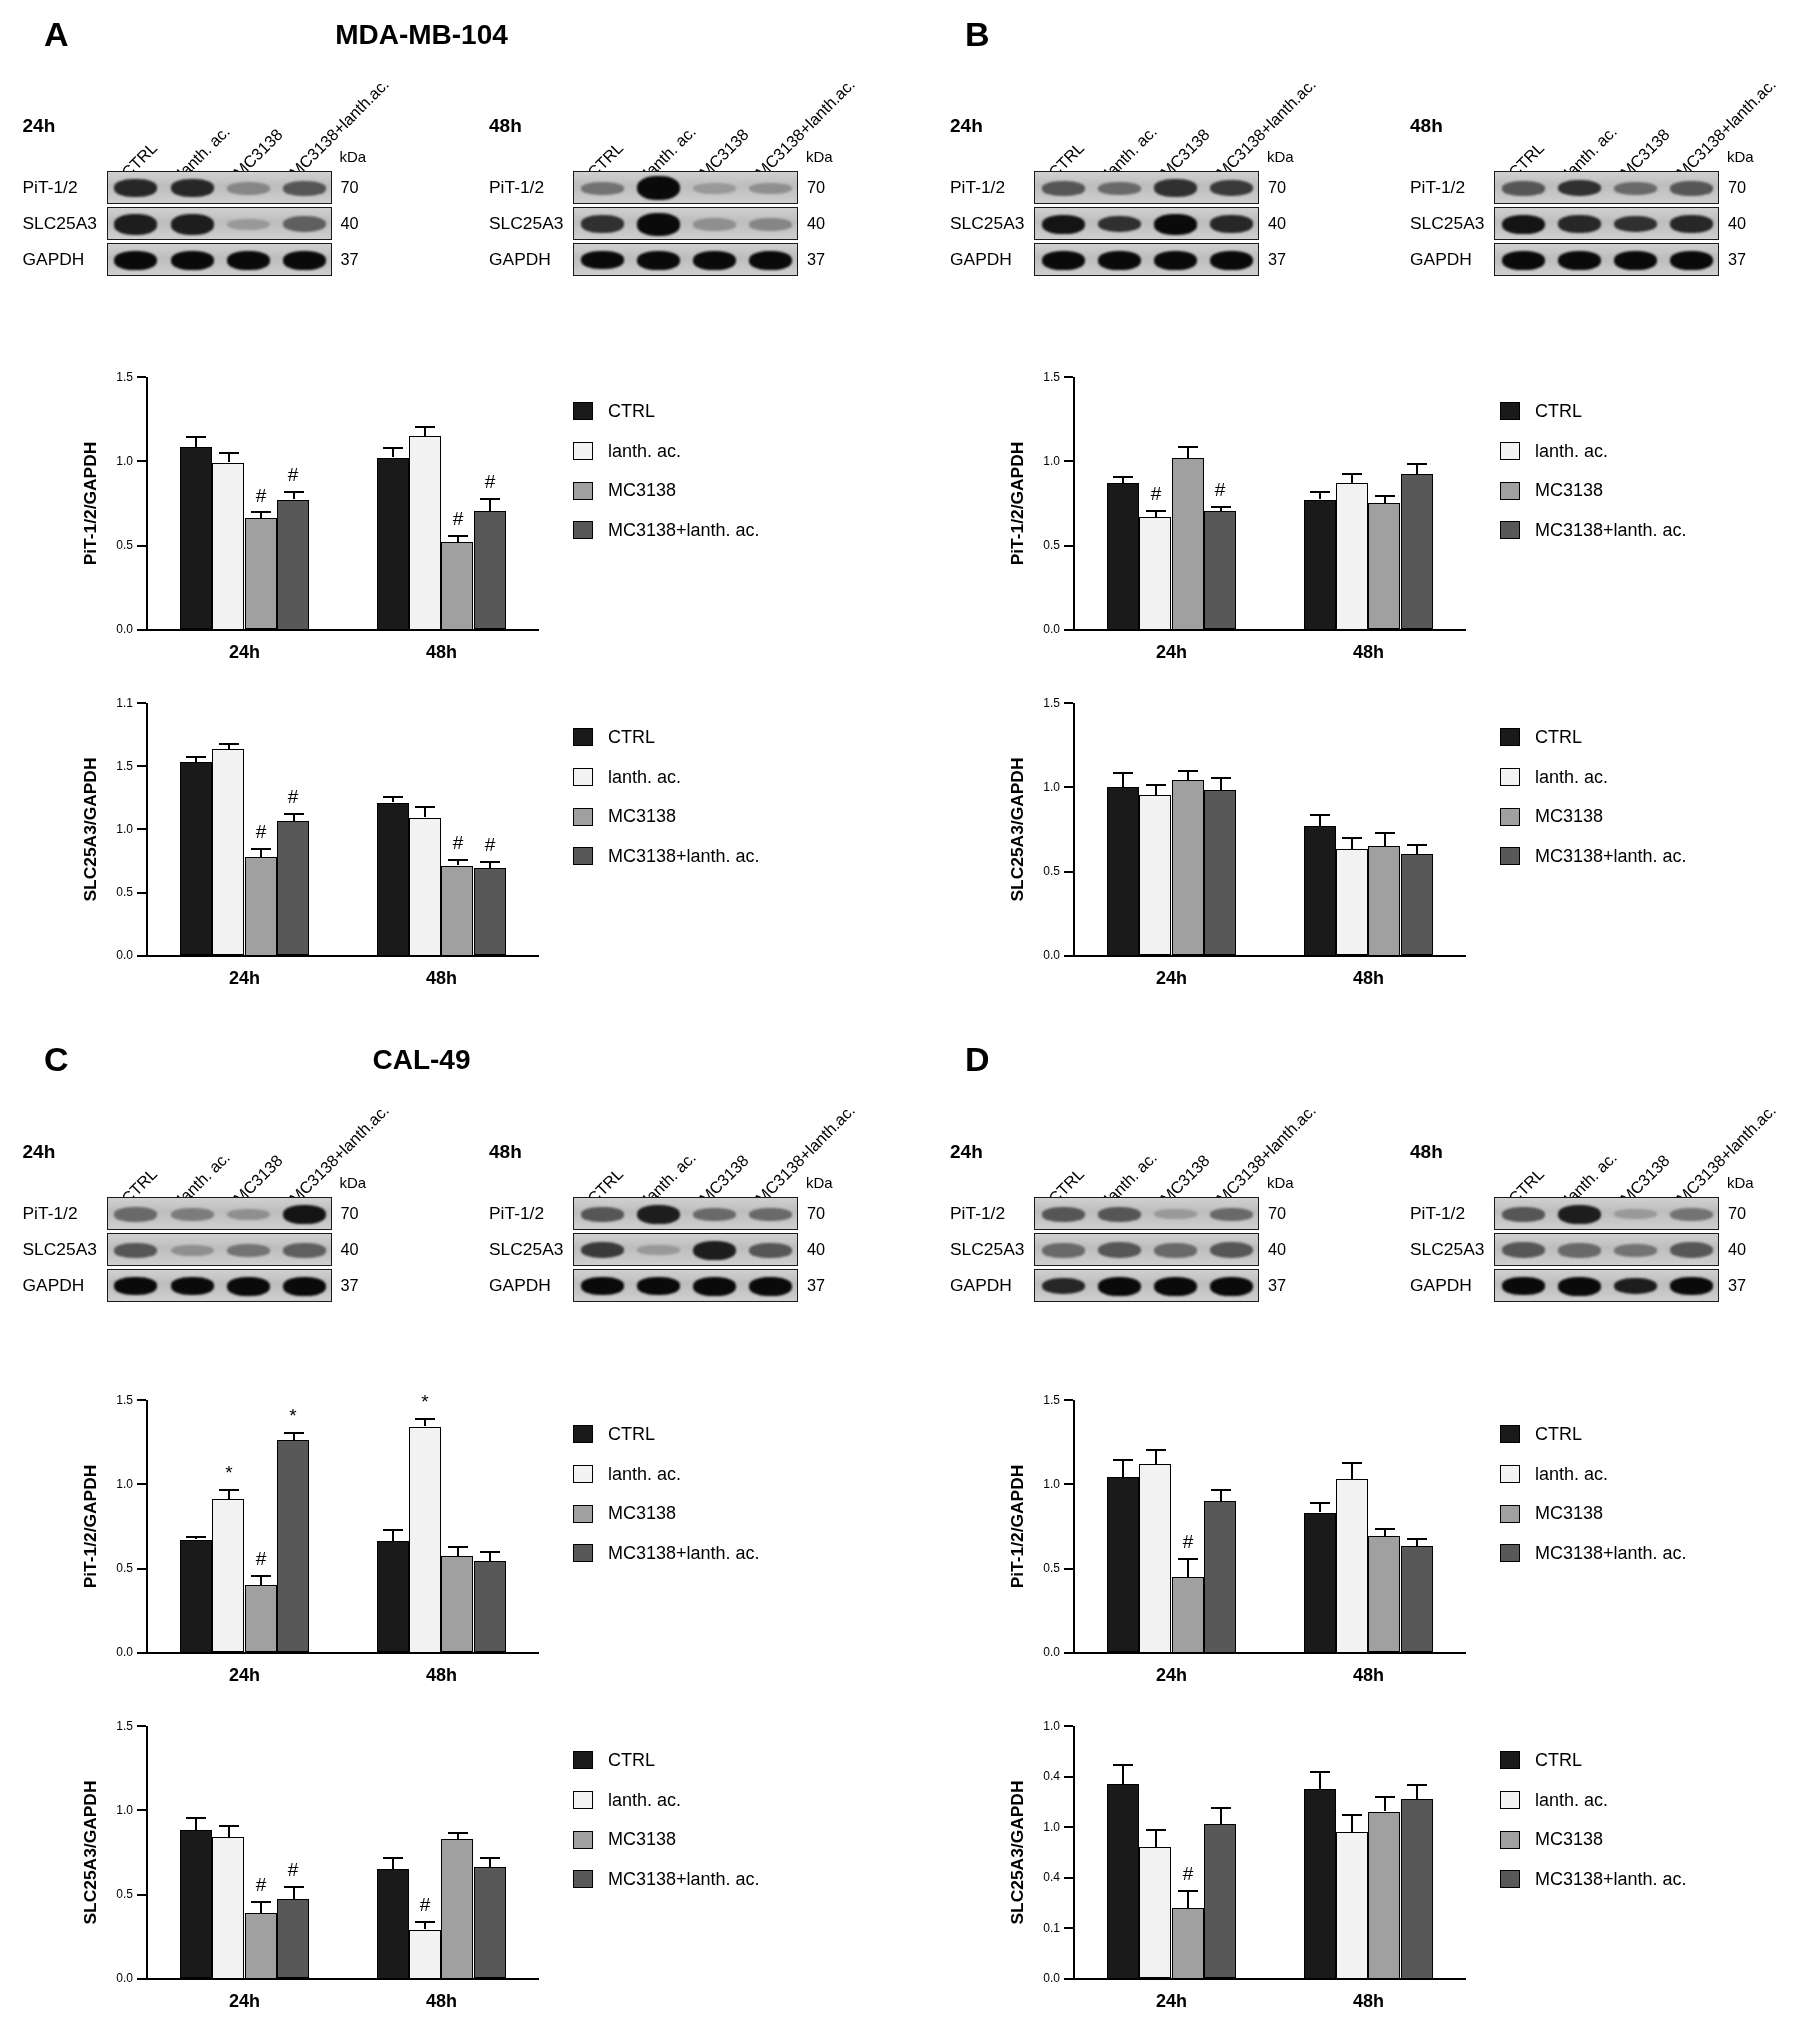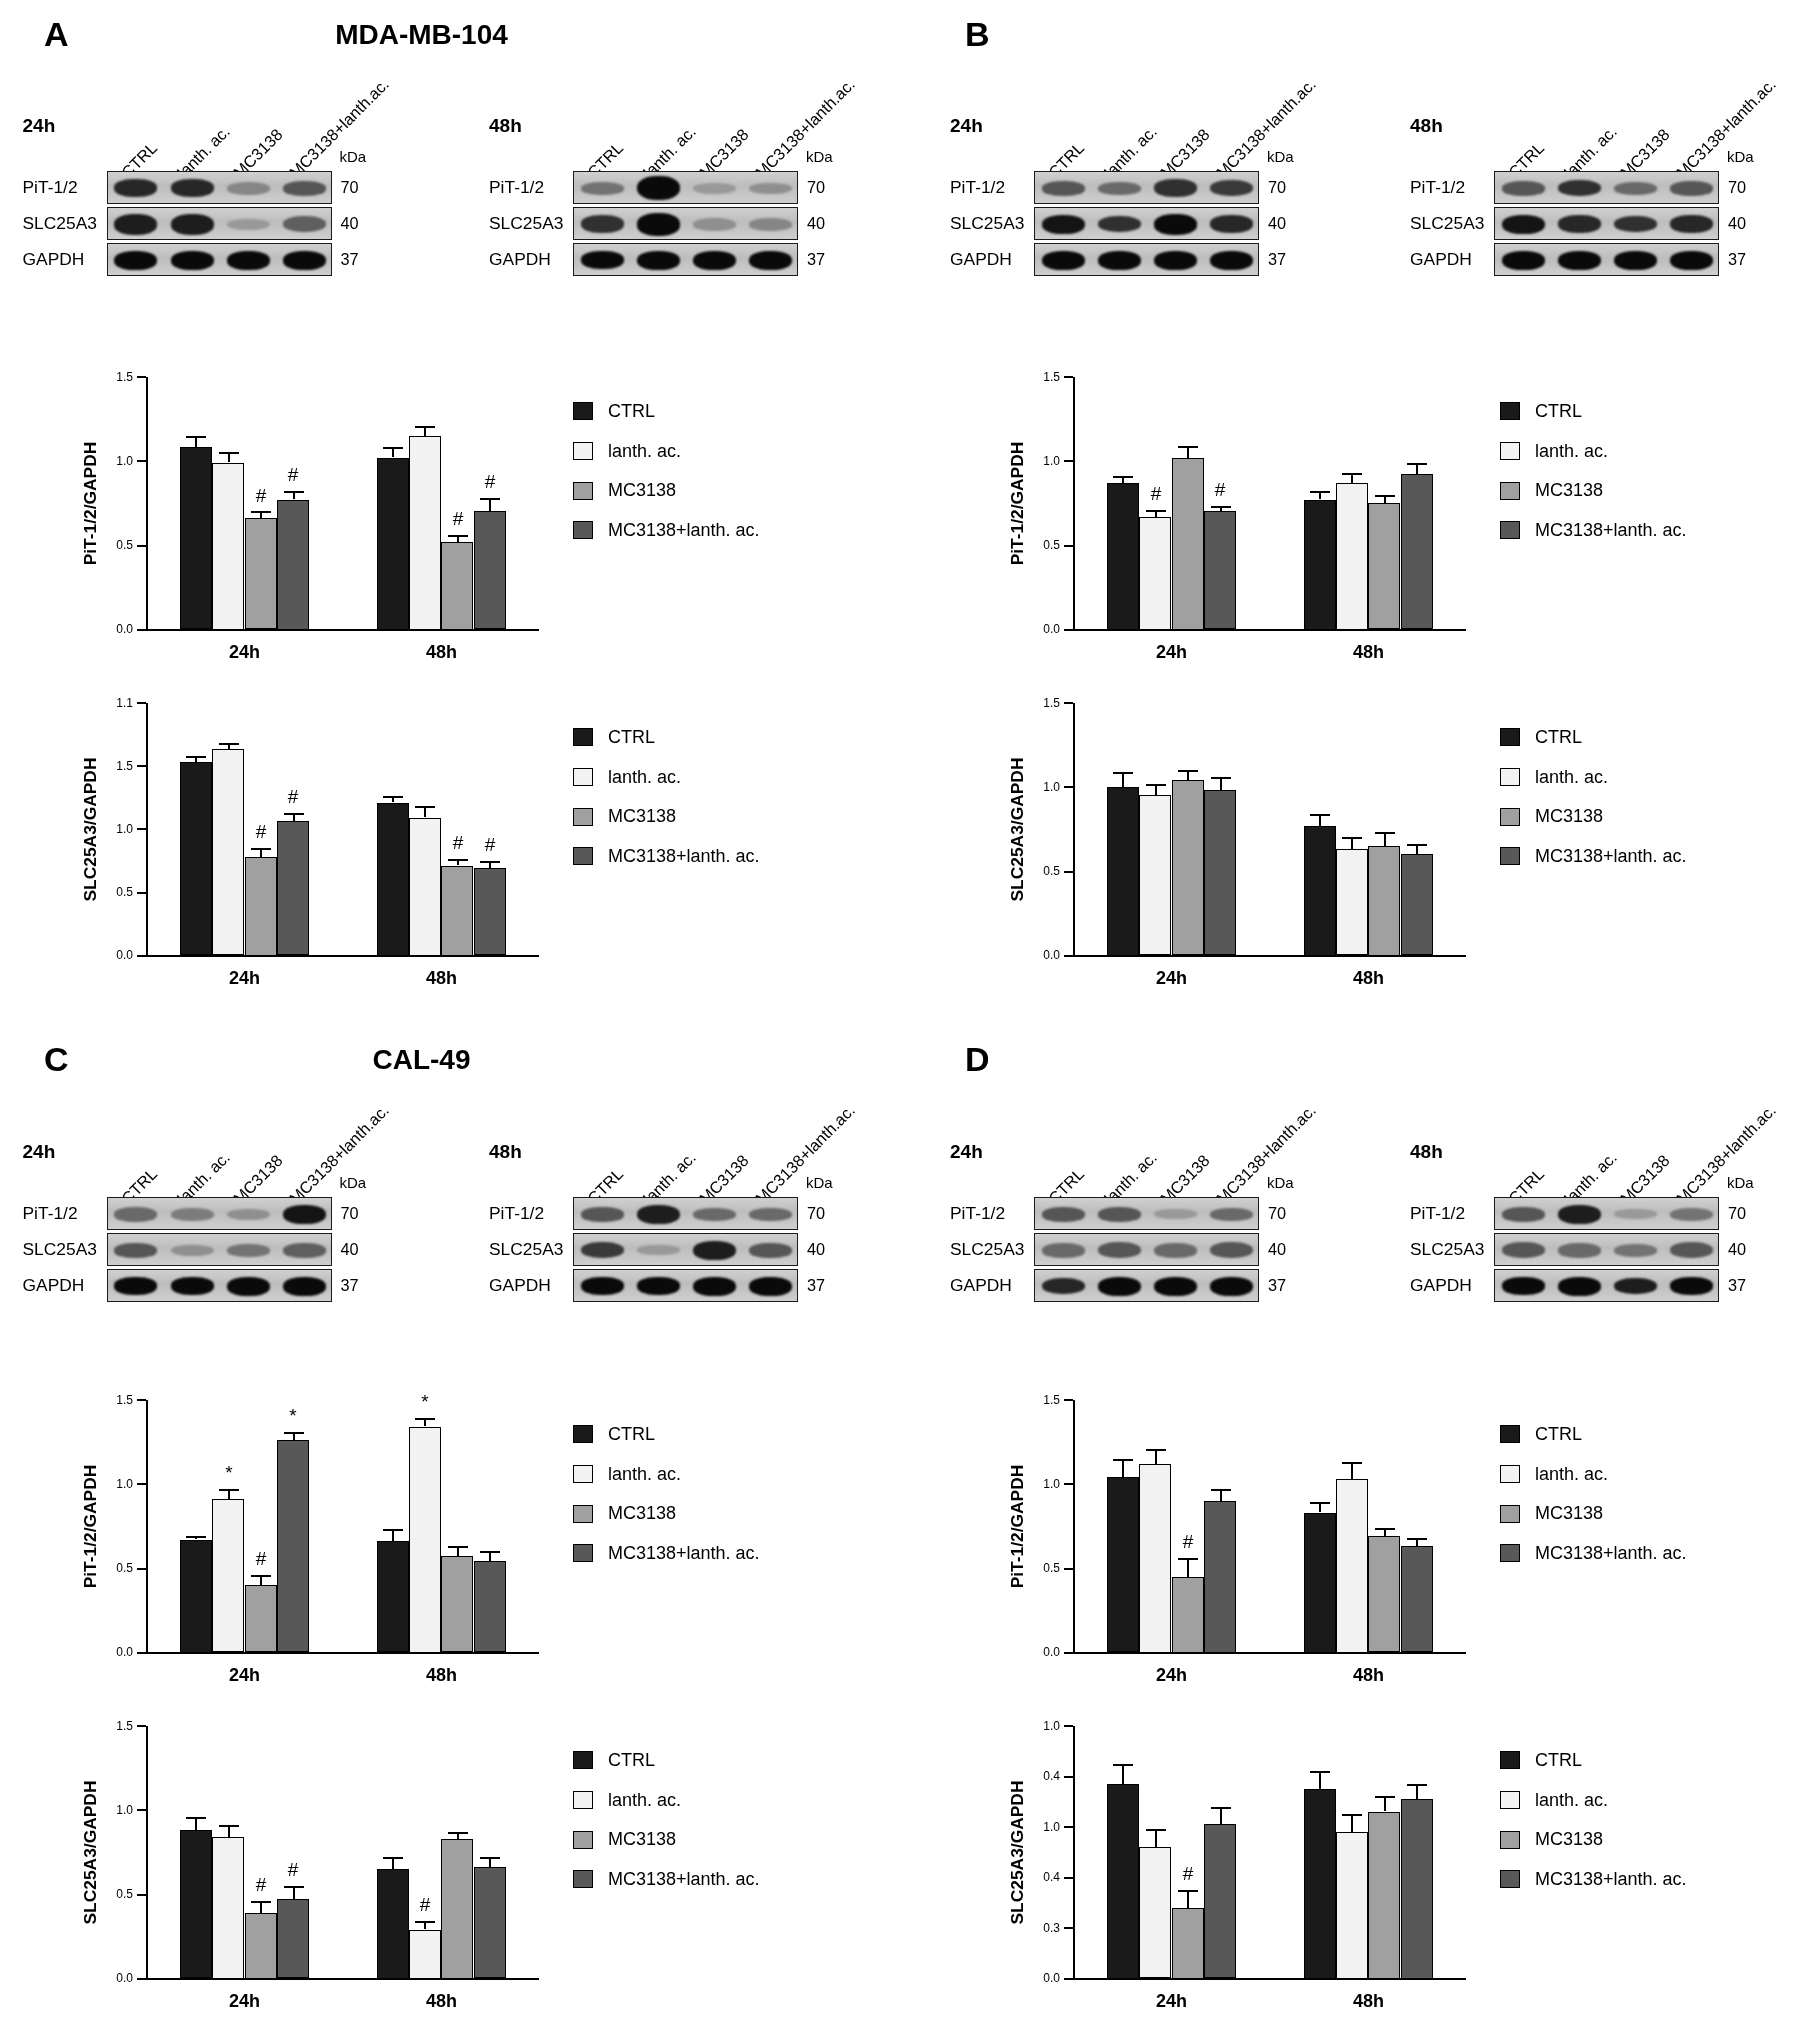--- a/index.html
+++ b/index.html
@@ -769,21 +769,21 @@
             <span class="legend-text">MC3138+lanth. ac.</span>
           </div>
         </div>
       </div>
       <div class="chart" style="left: 1006px; top: 1720px; width: 629px; height: 320px;">
         <div class="axis-line" style="left: 67px; top: 5.6px; width: 2.2px; height: 253px;"></div>
         <div class="axis-line" style="left: 67px; top: 258px; width: 393px; height: 2.2px;"></div>
         <div class="ytick-mark" style="left: 58px; top: 258px; width: 9px;"></div>
         <div class="ytick-label" style="left: 0px; top: 258px; width: 54px;">0.0</div>
         <div class="ytick-mark" style="left: 58px; top: 207px; width: 9px;"></div>
-        <div class="ytick-label" style="left: 0px; top: 208px; width: 54px;">0.3</div>
+        <div class="ytick-label" style="left: 0px; top: 208px; width: 54px;">0.1</div>
         <div class="ytick-mark" style="left: 58px; top: 157px; width: 9px;"></div>
         <div class="ytick-label" style="left: 0px; top: 157px; width: 54px;">0.4</div>
         <div class="ytick-mark" style="left: 58px; top: 106px; width: 9px;"></div>
         <div class="ytick-label" style="left: 0px; top: 107px; width: 54px;">1.0</div>
         <div class="ytick-mark" style="left: 58px; top: 56px; width: 9px;"></div>
         <div class="ytick-label" style="left: 0px; top: 56px; width: 54px;">0.4</div>
         <div class="ytick-mark" style="left: 58px; top: 5px; width: 9px;"></div>
         <div class="ytick-label" style="left: 0px; top: 5.6px; width: 54px;">1.0</div>
         <div class="ylabel" style="width: 287px; left: -132px; top: 122px;">SLC25A3/GAPDH</div>
         <div class="bar" style="left: 101px; top: 64px; width: 32px; height: 195px; background: rgb(26, 26, 26);"></div>

